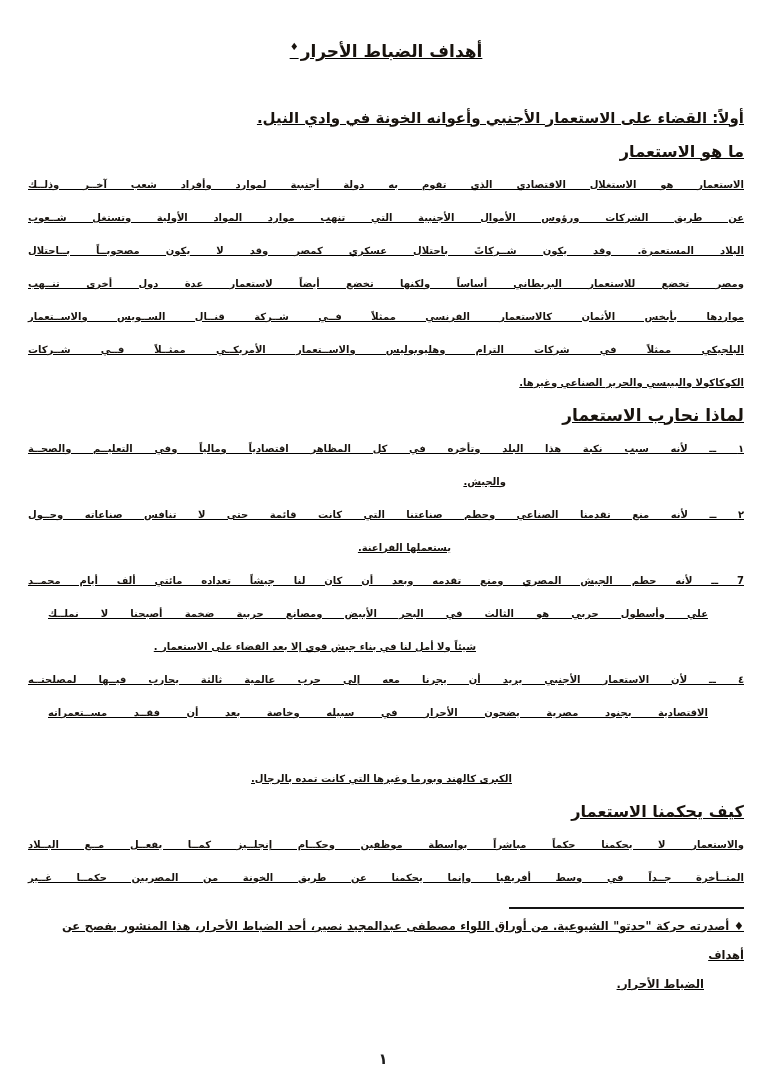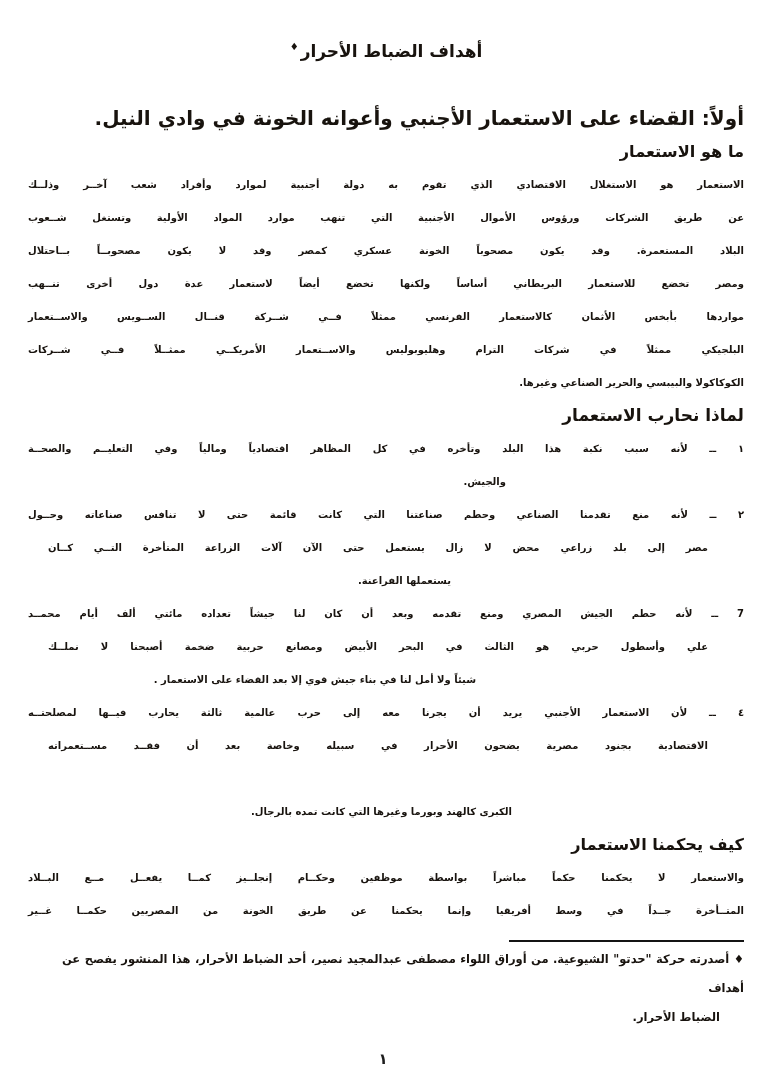--- a/index.html
+++ b/index.html
@@ -1,67 +1,66 @@
 <!DOCTYPE html>
 <html lang="ar"><head>
 <meta charset="utf-8">
 <style>
   html,body{margin:0;padding:0;background:#e8e8e8;}
   .page{
     width:766px;height:1084px;background:#ffffff;position:relative;
     overflow:hidden;font-family:"DejaVu Sans",sans-serif;margin:0 auto;
   }
-  .doc{position:absolute;top:30px;right:22px;left:28px;direction:rtl;}
+  .doc{position:absolute;top:30px;right:22px;left:28px;direction:rtl;text-decoration:underline;}
   .l{font-weight:bold;font-size:10px;line-height:33px;color:#18130e;
      -webkit-font-smoothing:antialiased;}
   .l-title{text-align:center;font-size:17px;margin-bottom:34px;}
   .l-title .mark{font-size:10px;margin-right:2px;}
-  .l-h1{text-align:right;font-size:20px;}
+  .l-h1{text-align:right;font-size:15px;}
   .l-h2{font-size:16.2px;}
   .l-h2gap{font-size:17px;}
   .l-full{text-align:justify;text-align-last:justify;}
   .l-right{text-align:right;}
   .l-cont{text-align:justify;text-align-last:justify;margin-right:36px;margin-left:20px;}
   .l-s1{text-align:right;margin-right:238px;white-space:nowrap;}
   .l-s2{margin-right:293px;white-space:nowrap;}
   .l-s3{text-align:right;margin-right:268px;white-space:nowrap;}
   .l-s4{text-align:right;margin-right:232px;white-space:nowrap;margin-top:33px;}
   .sep{border-top:2px solid #141414;width:235px;margin:13px 0 3px 0;}
   .l-fn{font-size:11.5px;line-height:29px;text-align:justify;text-align-last:justify;
         margin-left:34px;}
-  .l-fn2{font-size:11.5px;line-height:29px;text-align:right;margin-right:24px;}
+  .l-fn2{font-size:11.5px;line-height:29px;text-align:right;margin-right:40px;}
   .pagenum{position:absolute;bottom:16px;left:0;right:0;text-align:center;
            font-weight:bold;font-size:15px;color:#1d1d1d;
            font-family:"DejaVu Sans",sans-serif;}
 </style>
 </head>
 <body>
 
 <div class="page">
   <div class="doc" dir="rtl">
 
     <div class="l l-title">
       <span>أهداف الضباط الأحرار</span><sup class="mark">♦</sup>
     </div>
 
     <div id="lines">
         <div class="l l-h1">أولاً: القضاء على الاستعمار الأجنبي وأعوانه الخونة في وادي النيل.</div>
         <div class="l l-h2">ما هو الاستعمار</div>
         <div class="l l-full">الاستعمار هو الاستغلال الاقتصادي الذي تقوم به دولة أجنبية لموارد وأفراد شعب آخــر وذلــك</div>
         <div class="l l-full">عن طريق الشركات ورؤوس الأموال الأجنبية التي تنهب موارد المواد الأولية وتستغل شــعوب</div>
-        <div class="l l-full">البلاد المستعمرة. وقد يكون مصحوباً الخونة عسكري كمصر وقد لا يكون مصحوبــاً بــاحتلال</div>
+        <div class="l l-full">البلاد المستعمرة. وقد يكون شــركاتً باحتلال عسكري كمصر وقد لا يكون مصحوبــاً بــاحتلال</div>
         <div class="l l-full">ومصر تخضع للاستعمار البريطاني أساساً ولكنها تخضع أيضاً لاستعمار عدة دول أخرى تنــهب</div>
         <div class="l l-full">مواردها بأبخس الأثمان كالاستعمار الفرنسي ممثلاً فــي شــركة قنــال الســويس والاســتعمار</div>
         <div class="l l-full">البلجيكي ممثلاً في شركات الترام وهليوبوليس والاســتعمار الأمريكــي ممثــلاً فــي شــركات</div>
         <div class="l l-right">الكوكاكولا والبيبسي والحرير الصناعي وغيرها.</div>
         <div class="l l-h2gap">لماذا نحارب الاستعمار</div>
         <div class="l l-full">١ ــ لأنه سبب نكبة هذا البلد وتأخره في كل المظاهر اقتصادياً ومالياً وفي التعليــم والصحــة</div>
         <div class="l l-s1">والجيش.</div>
         <div class="l l-full">٢ ــ لأنه منع تقدمنا الصناعي وحطم صناعتنا التي كانت قائمة حتى لا تنافس صناعاته وحــول</div>
-        <div class="l l-cont">مصر إلى بلد زراعي محض لا زال يستعمل حتى الآن آلات الزراعة المتأخرة التــي كــان</div>
         <div class="l l-s2">يستعملها الفراعنة.</div>
         <div class="l l-full">7 ــ لأنه حطم الجيش المصري ومنع تقدمه وبعد أن كان لنا جيشاً تعداده مائتي ألف أيام محمــد</div>
         <div class="l l-cont">علي وأسطول حربي هو الثالث في البحر الأبيض ومصانع حربية ضخمة أصبحنا لا نملــك</div>
         <div class="l l-s3">شيئاً ولا أمل لنا في بناء جيش قوي إلا بعد القضاء على الاستعمار .</div>
         <div class="l l-full">٤ ــ لأن الاستعمار الأجنبي يريد أن يجرنا معه إلى حرب عالمية ثالثة يحارب فيــها لمصلحتــه</div>
         <div class="l l-cont">الاقتصادية بجنود مصرية يضحون الأحرار في سبيله وخاصة بعد أن فقــد مســتعمراته</div>
         <div class="l l-s4">الكبرى كالهند وبورما وغيرها التي كانت تمده بالرجال.</div>
         <div class="l l-h2">كيف يحكمنا الاستعمار</div>
         <div class="l l-full">والاستعمار لا يحكمنا حكماً مباشراً بواسطة موظفين وحكــام إنجلــيز كمــا يفعــل مــع البــلاد</div>
         <div class="l l-full">المتــأخرة جــداً في وسط أفريقيا وإنما يحكمنا عن طريق الخونة من المصريين حكمــا غــير</div>

